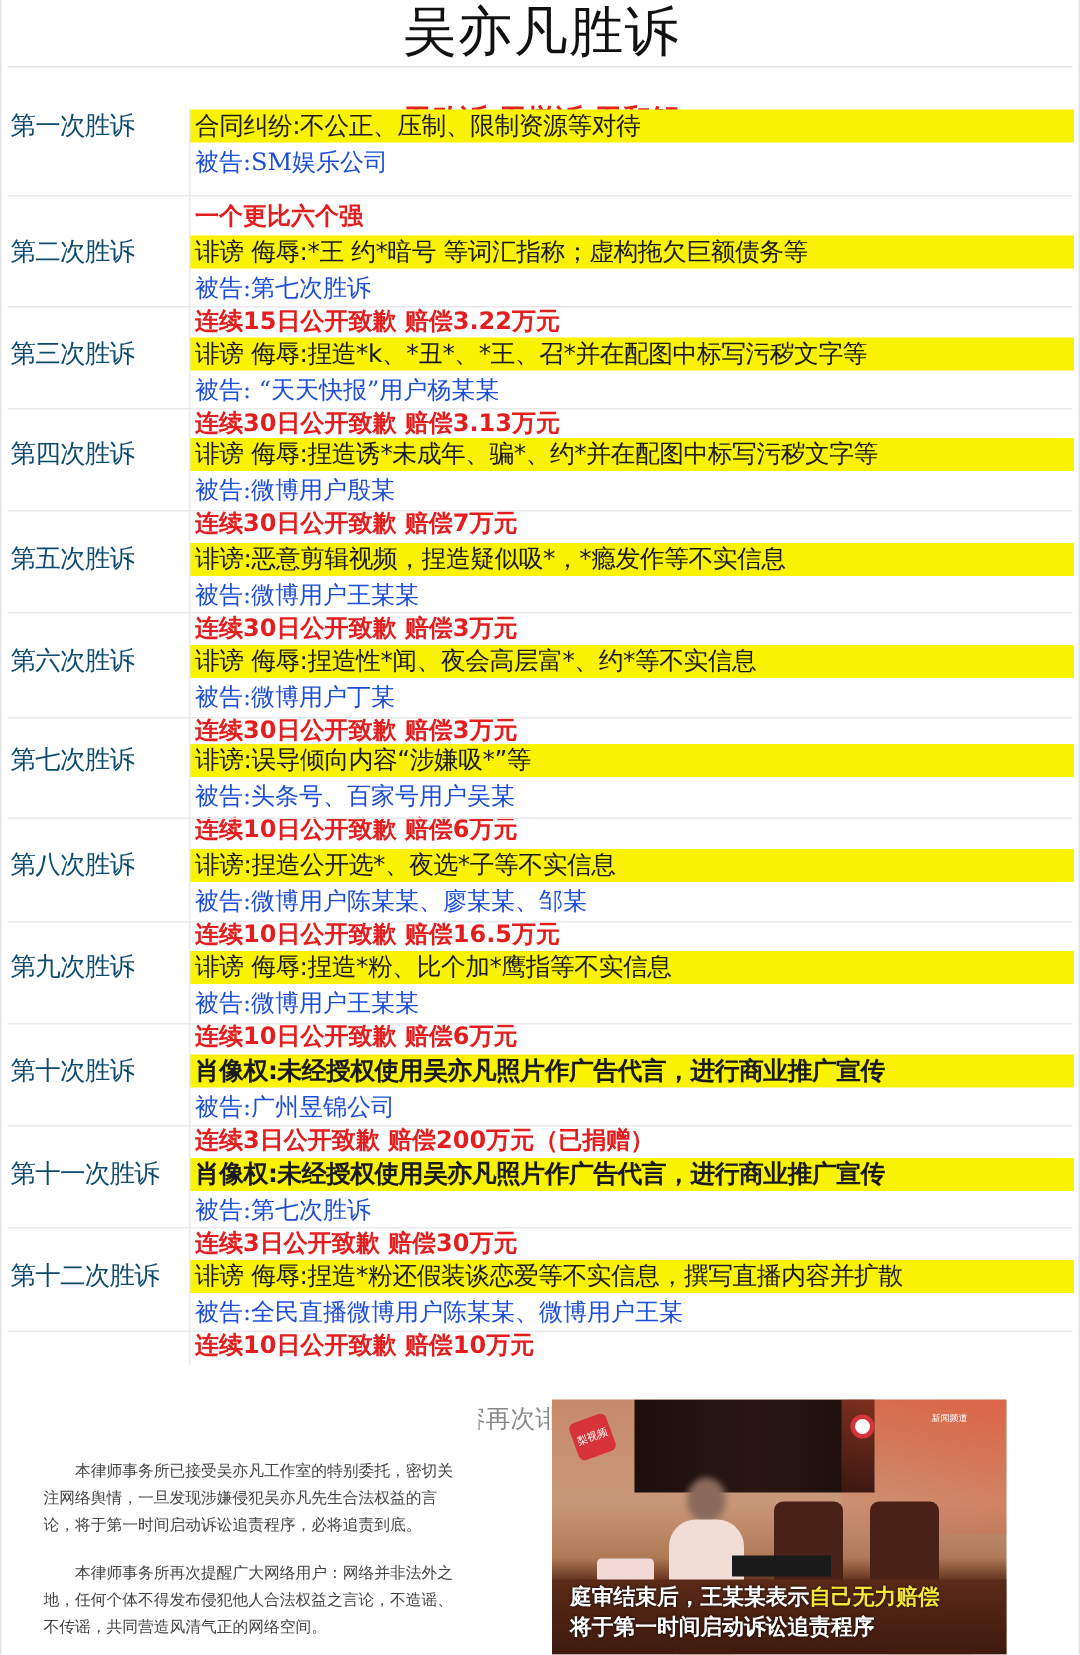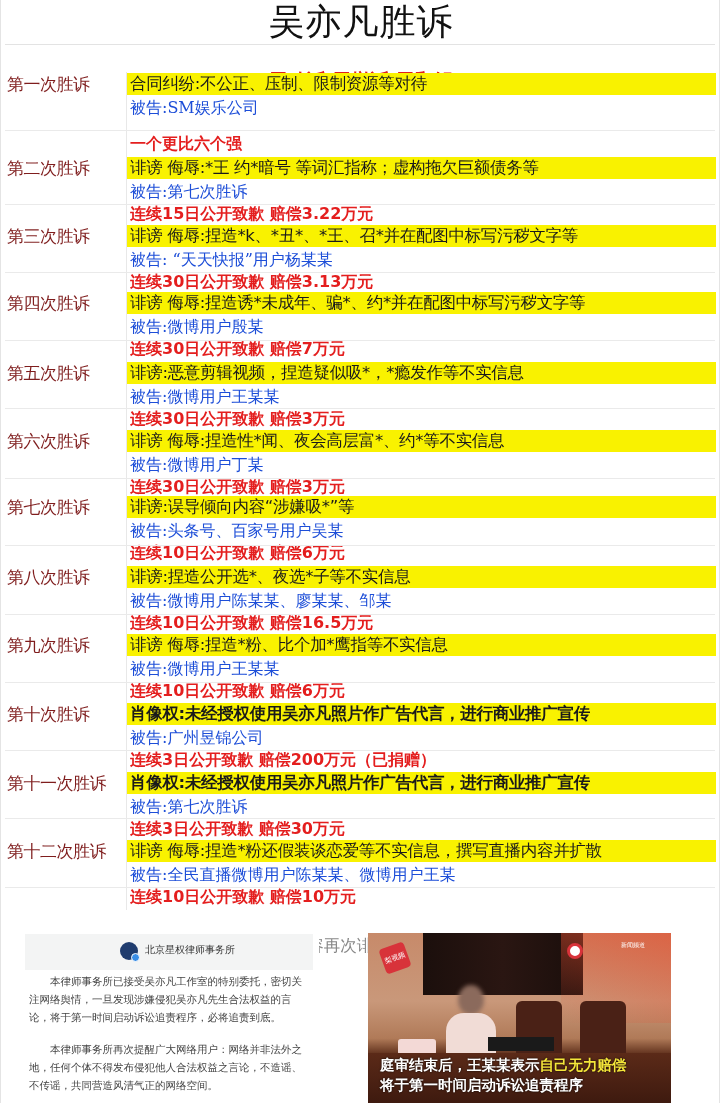--- a/index.html
+++ b/index.html
@@ -11,21 +11,21 @@
   .title { position: absolute; left: 0; top: 0; width: 720px; height: 44px; text-align: center;
            font-family: "DejaVu Sans", "Liberation Sans", sans-serif; font-size: 36px; line-height: 44px; color: #111; letter-spacing: 1px; }
   .title-rule { position: absolute; left: 4px; right: 4px; top: 44px; height: 1px; background: #e3e3e3; }
   .subtitle { position: absolute; left: 0; top: 45px; width: 720px; height: 26px; text-align: center;
               font-family: "DejaVu Sans", "Liberation Sans", sans-serif; font-weight: bold; font-size: 19px; line-height: 26px; color: #e0211c; margin-top: 22px; }
 
   .col-divider { position: absolute; left: 125px; top: 72px; width: 1px; height: 838px; background: #e8e8e8; }
 
   .row-line { position: absolute; height: 22px; line-height: 22px; white-space: nowrap; font-size: 17px; }
   .label { position: absolute; left: 6px; width: 122px; white-space: nowrap;
-           font-family: "DejaVu Sans", "Liberation Sans", sans-serif; font-size: 17px; color: #7f1d1d; letter-spacing: -0.5px; }
+           font-family: "DejaVu Sans", "Liberation Sans", sans-serif; font-size: 17px; color: #0c4a6e; letter-spacing: -0.5px; }
   .hl { left: 126px; width: 589px; background: #f9f200; color: #1a1a1a; padding-left: 3px;
         font-family: "DejaVu Sans", "Liberation Sans", sans-serif; font-size: 16.5px; letter-spacing: -0.3px; }
   .hl.bold { font-weight: bold; }
   .def { left: 126px; width: 589px; color: #1d4ed8; padding-left: 3px; font-family: "DejaVu Serif", "Liberation Serif", serif; font-size: 16px; }
   .red { left: 126px; width: 589px; color: #e41e1e; padding-left: 3px; font-weight: bold;
          font-family: "DejaVu Sans", "Liberation Sans", sans-serif; font-size: 16px; }
   .sep { position: absolute; left: 4px; right: 4px; height: 1px; background: #eaeaea; }
 
   .ps { position: absolute; left: 0; width: 720px; top: 910px; height: 24px; text-align: center;
         font-size: 16.5px; line-height: 24px; color: #888; margin-top: 24px; }
@@ -132,24 +132,20 @@
       <div class="row-line label" style="top:840px">第十二次胜诉</div>
       <div class="row-line hl" style="top:840px">诽谤 侮辱:捏造*粉还假装谈恋爱等不实信息，撰写直播内容并扩散</div>
       <div class="row-line def" style="top:864px">被告:全民直播微博用户陈某某、微博用户王某</div>
       <div class="row-line red" style="top:886px">连续10日公开致歉 赔偿10万元</div>
       <div class="sep" style="top:887px"></div>
     </div>
 
   <div class="ps">ps:已胜诉内容再次诽谤侮辱，赔偿更高</div>
 
   <div class="notice">
-    <div class="notice-head">
-      <div class="firm-logo"></div>
-      <div class="firm-name">北京星权律师事务所</div>
-    </div>
     <div class="notice-body">
       <p>本律师事务所已接受吴亦凡工作室的特别委托，密切关注网络舆情，一旦发现涉嫌侵犯吴亦凡先生合法权益的言论，将于第一时间启动诉讼追责程序，必将追责到底。</p>
       <p>本律师事务所再次提醒广大网络用户：网络并非法外之地，任何个体不得发布侵犯他人合法权益之言论，不造谣、不传谣，共同营造风清气正的网络空间。</p>
     </div>
   </div>
 
   <div class="video">
     <div class="video-screen"></div>
     <div class="video-tint"></div>
     <div class="logo-left">梨视频</div>

